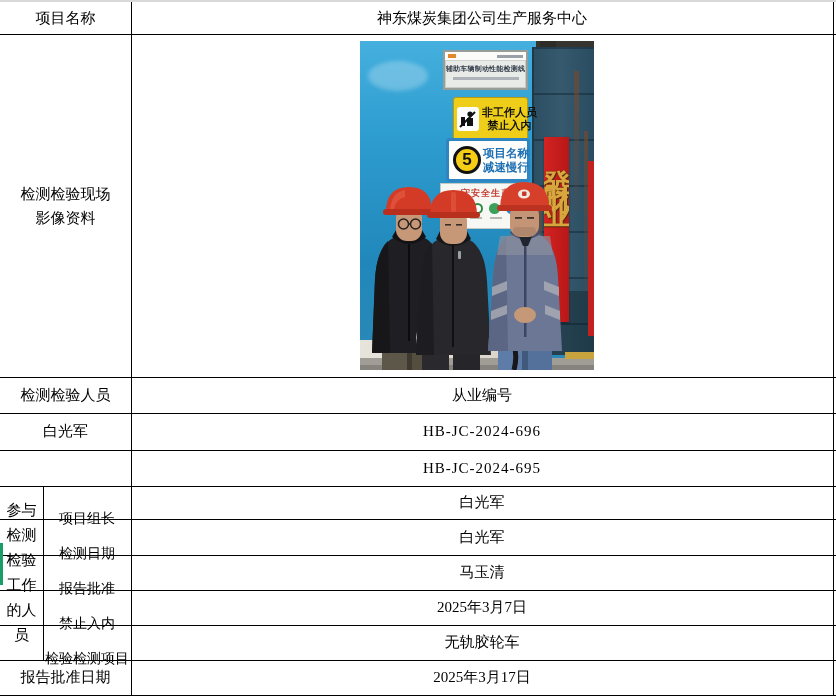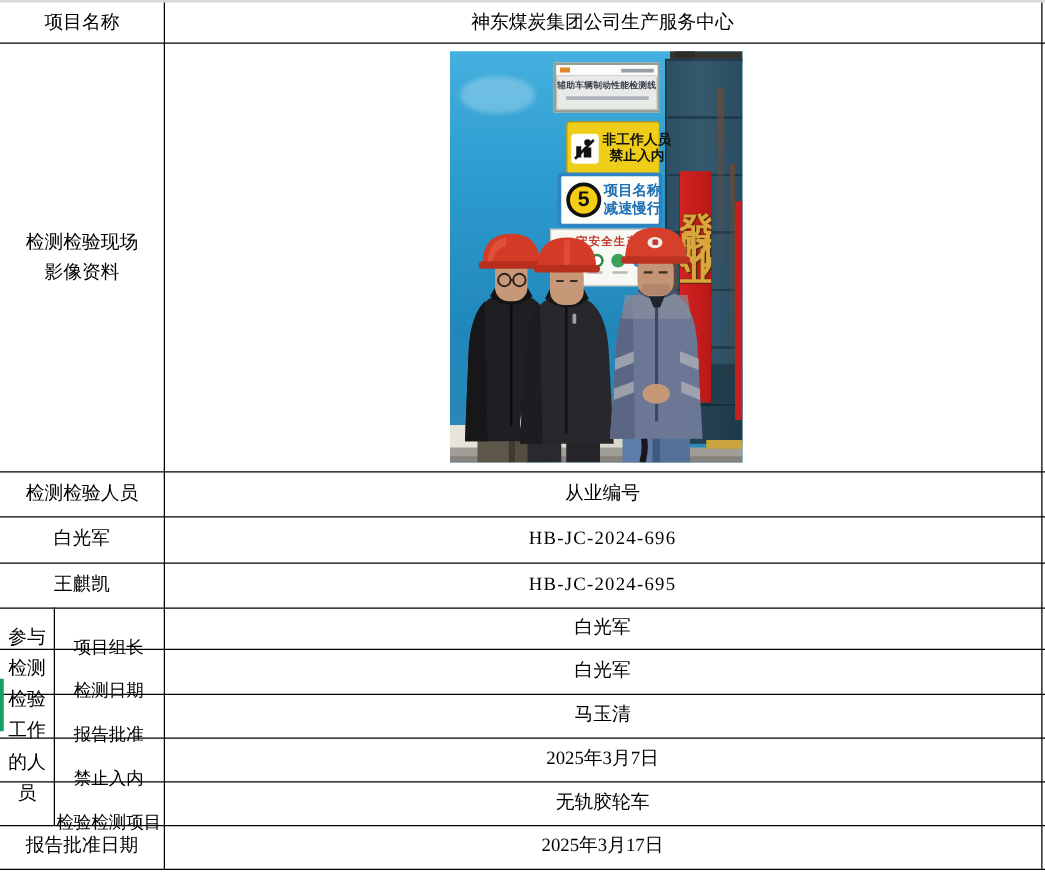--- a/index.html
+++ b/index.html
@@ -119,21 +119,20 @@
   <div class="cell" style="left:0;top:377px;width:131px;height:36px">检测检验人员</div>
 
   <div class="cell" style="left:0;top:34px;width:131px;height:343px">
     <span class="wrap6">检测检验现场影像资料</span>
   </div>
   <div class="cell" style="left:131px;top:377px;width:702px;height:36px">从业编号</div>
 
   <div class="cell" style="left:0;top:413px;width:131px;height:37px">白光军</div>
   <div class="cell code" style="left:131px;top:413px;width:702px;height:37px">HB-JC-2024-696</div>
 
-  <div class="cell" style="left:0;top:450px;width:131px;height:36px">王麒凯</div>
   <div class="cell code" style="left:131px;top:450px;width:702px;height:36px">HB-JC-2024-695</div>
 
   <div class="cell" style="left:0;top:486px;width:43px;height:174px">
     <span class="wrap2">参与检测检验工作的人员</span>
   </div>
 
   <div class="cell sublabel" style="left:43px;top:486px;width:88px;height:33px">项目组长</div>
   <div class="cell" style="left:131px;top:486px;width:702px;height:33px">白光军</div>
 
   <div class="cell sublabel" style="left:43px;top:519px;width:88px;height:36px">检测日期</div>

